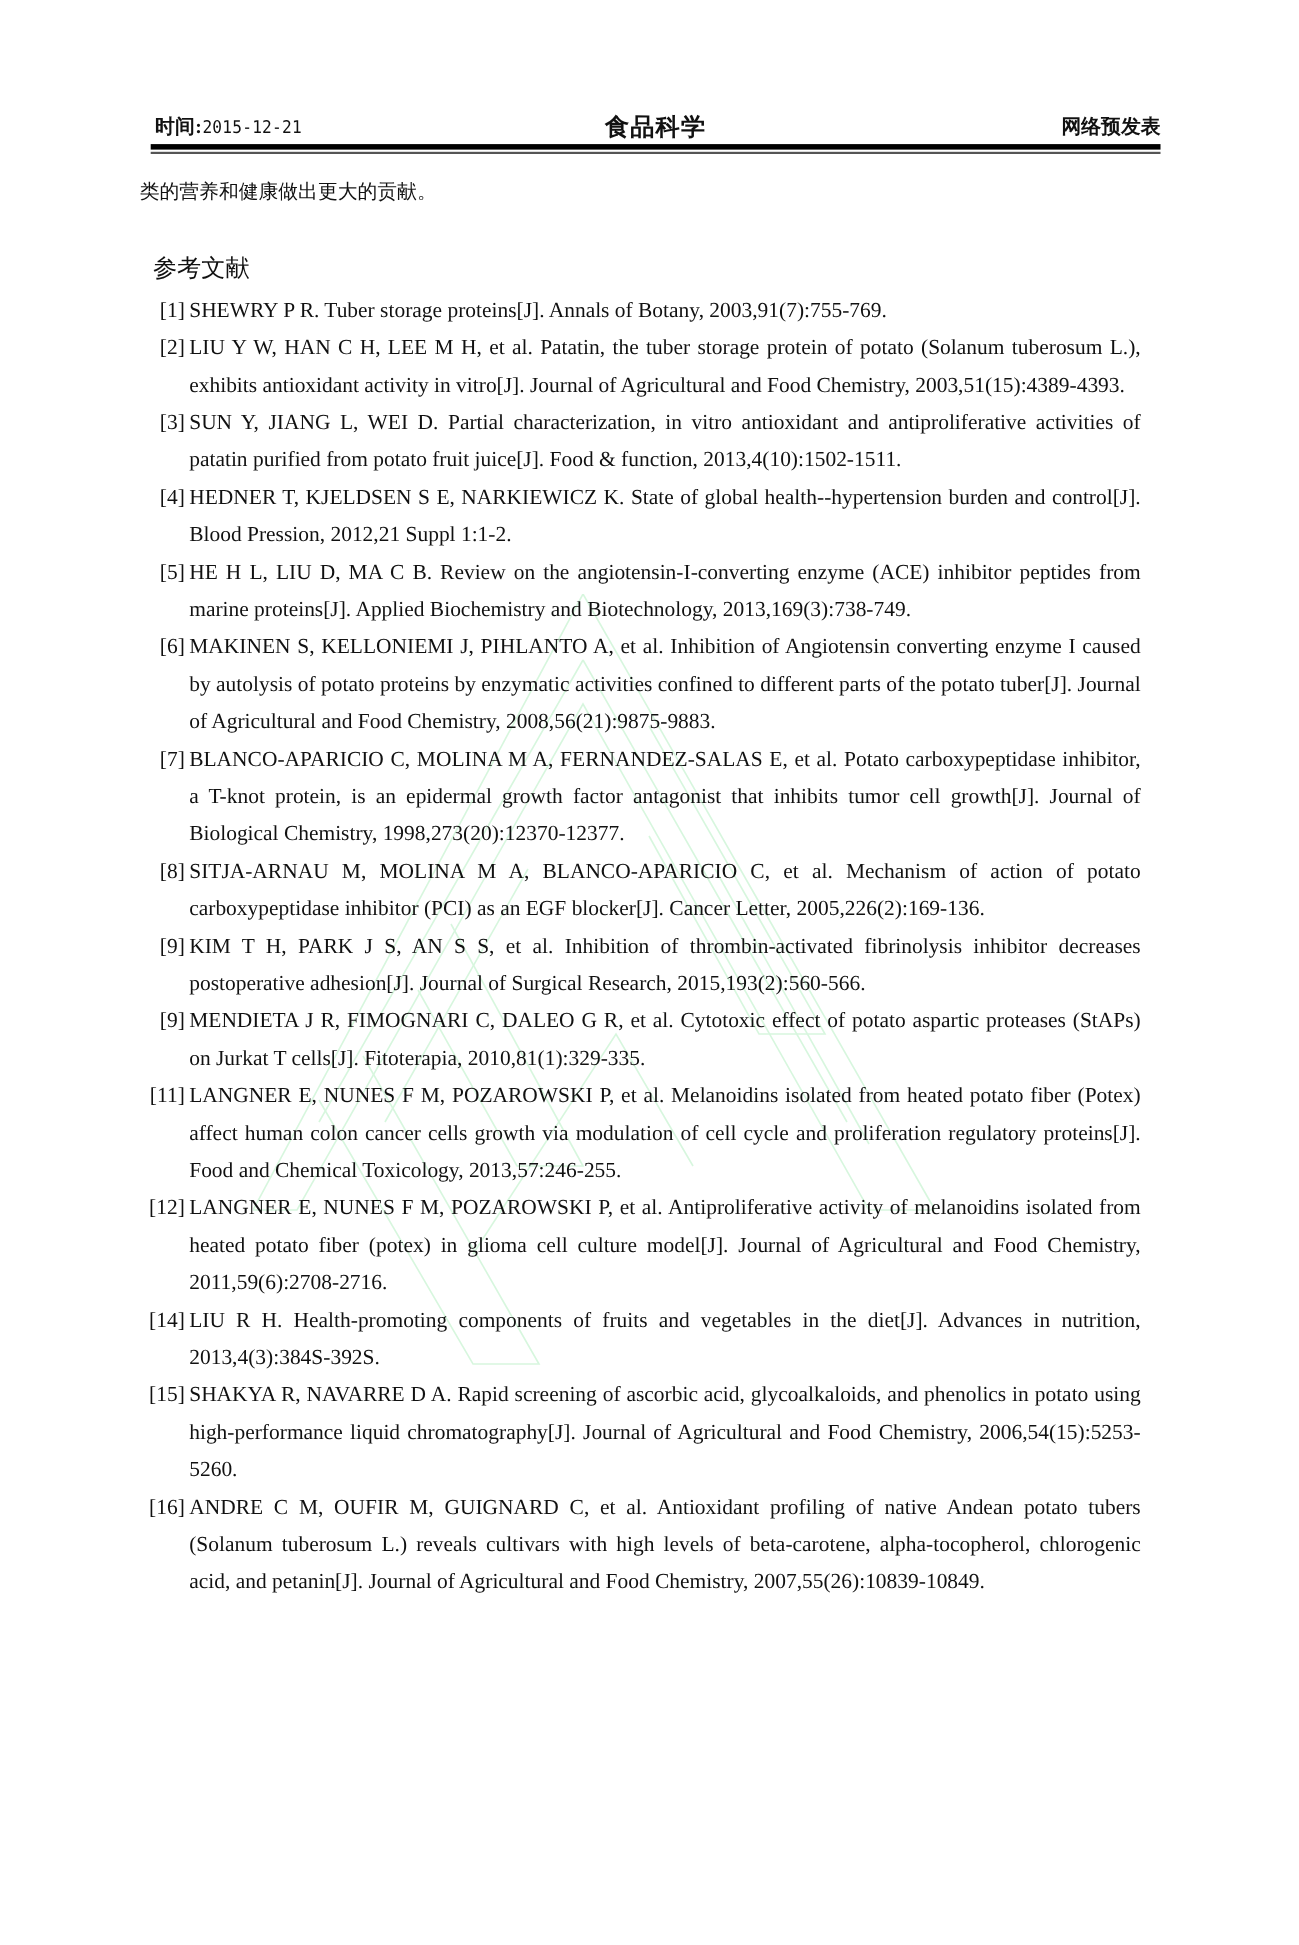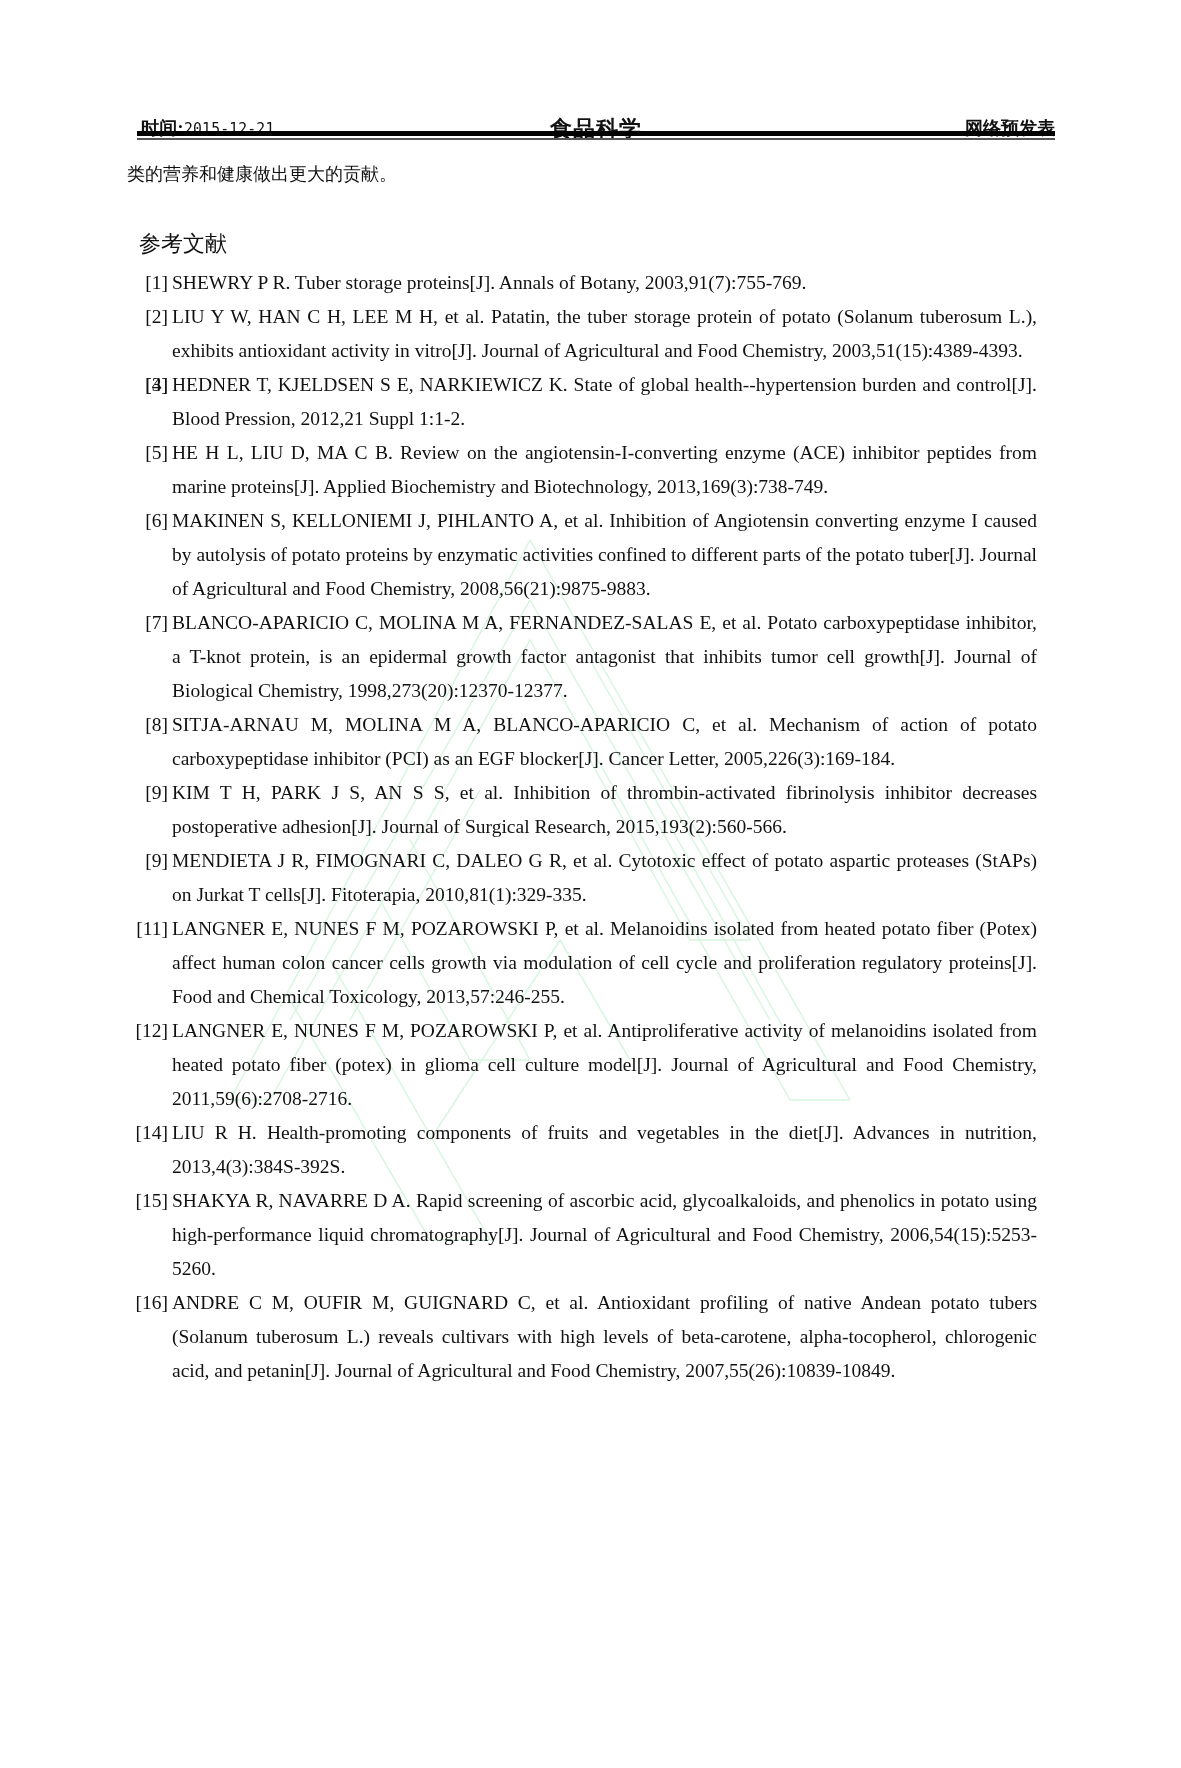--- a/index.html
+++ b/index.html
@@ -1,18 +1,18 @@
 <!DOCTYPE html>
 <html><head>
 <meta charset="utf-8">
 <style>
   html, body { margin: 0; padding: 0; background: #ffffff; }
   body { width: 1181px; height: 1768px; position: relative; overflow: hidden;
          font-family: "Liberation Serif", "DejaVu Serif", serif; color: #111; }
-  .header { position: absolute; left: 137px; top: 116px; width: 918px; height: 24px; }
+  .header { position: absolute; left: 137px; top: 103px; width: 918px; height: 24px; }
   .hdr-left { position: absolute; left: 4px; top: 0; font-size: 18px; font-weight: bold; letter-spacing: 0.2px; }
   .hdr-left .date { font-weight: normal; font-family: "DejaVu Sans Mono", "Liberation Mono", monospace; font-size: 16px; transform: scaleX(0.92); display: inline-block; transform-origin: left; }
   .hdr-center { position: absolute; left: 0; right: 0; top: -2px; text-align: center; font-family: Liberation Mono, monospace; font-weight: bold; font-size: 22px; letter-spacing: 1px; }
   .hdr-right { position: absolute; right: 0; top: 0; font-size: 18px; font-weight: bold; text-align: center; }
   .rule-thick { position: absolute; left: 137px; top: 131px; width: 918px; height: 5px; background: #000; }
   .rule-thin { position: absolute; left: 137px; top: 138px; width: 918px; height: 2px; background: #555; }
 
   .content { position: absolute; left: 127px; top: 162px; width: 910px; }
   .cont-text { font-size: 18px; line-height: 24px; height: 24px; margin: 0; }
   .refs-title { font-size: 22px; margin: 46px 0 0 12px; line-height: 24px; height: 24px; }
@@ -45,26 +45,26 @@
       <path d="M200 600 L330 400 L400 520"></path>
     </g>
 </svg>
 
 <div class="content">
   <p class="cont-text">类的营养和健康做出更大的贡献。</p>
   <h3 class="refs-title" style="font-weight:normal">参考文献</h3>
   <ol class="ref-list" id="ref-list">
       <li class="ref"><span class="num">[1]</span><span>SHEWRY P R. Tuber storage proteins[J]. Annals of Botany, 2003,91(7):755-769.</span></li>
       <li class="ref"><span class="num">[2]</span><span>LIU Y W, HAN C H, LEE M H, et al. Patatin, the tuber storage protein of potato (Solanum tuberosum L.), exhibits antioxidant activity in vitro[J]. Journal of Agricultural and Food Chemistry, 2003,51(15):4389-4393.</span></li>
-      <li class="ref"><span class="num">[3]</span></li>
+      <li class="ref"><span class="num">[3]</span><span>SUN Y, JIANG L, WEI D. Partial characterization, in vitro antioxidant and antiproliferative activities of patatin purified from potato fruit juice[J]. Food &amp; function, 2013,4(10):1502-1511.</span></li>
       <li class="ref"><span class="num">[4]</span><span>HEDNER T, KJELDSEN S E, NARKIEWICZ K. State of global health--hypertension burden and control[J]. Blood Pression, 2012,21 Suppl 1:1-2.</span></li>
       <li class="ref"><span class="num">[5]</span><span>HE H L, LIU D, MA C B. Review on the angiotensin-I-converting enzyme (ACE) inhibitor peptides from marine proteins[J]. Applied Biochemistry and Biotechnology, 2013,169(3):738-749.</span></li>
       <li class="ref"><span class="num">[6]</span><span>MAKINEN S, KELLONIEMI J, PIHLANTO A, et al. Inhibition of Angiotensin converting enzyme I caused by autolysis of potato proteins by enzymatic activities confined to different parts of the potato tuber[J]. Journal of Agricultural and Food Chemistry, 2008,56(21):9875-9883.</span></li>
       <li class="ref"><span class="num">[7]</span><span>BLANCO-APARICIO C, MOLINA M A, FERNANDEZ-SALAS E, et al. Potato carboxypeptidase inhibitor, a T-knot protein, is an epidermal growth factor antagonist that inhibits tumor cell growth[J]. Journal of Biological Chemistry, 1998,273(20):12370-12377.</span></li>
-      <li class="ref"><span class="num">[8]</span><span>SITJA-ARNAU M, MOLINA M A, BLANCO-APARICIO C, et al. Mechanism of action of potato carboxypeptidase inhibitor (PCI) as an EGF blocker[J]. Cancer Letter, 2005,226(3):169-184.</span></li>
+      <li class="ref"><span class="num">[8]</span><span>SITJA-ARNAU M, MOLINA M A, BLANCO-APARICIO C, et al. Mechanism of action of potato carboxypeptidase inhibitor (PCI) as an EGF blocker[J]. Cancer Letter, 2005,226(2):169-136.</span></li>
       <li class="ref"><span class="num">[9]</span><span>KIM T H, PARK J S, AN S S, et al. Inhibition of thrombin-activated fibrinolysis inhibitor decreases postoperative adhesion[J]. Journal of Surgical Research, 2015,193(2):560-566.</span></li>
       <li class="ref"><span class="num">[9]</span><span>MENDIETA J R, FIMOGNARI C, DALEO G R, et al. Cytotoxic effect of potato aspartic proteases (StAPs) on Jurkat T cells[J]. Fitoterapia, 2010,81(1):329-335.</span></li>
       <li class="ref"><span class="num">[11]</span><span>LANGNER E, NUNES F M, POZAROWSKI P, et al. Melanoidins isolated from heated potato fiber (Potex) affect human colon cancer cells growth via modulation of cell cycle and proliferation regulatory proteins[J]. Food and Chemical Toxicology, 2013,57:246-255.</span></li>
       <li class="ref"><span class="num">[12]</span><span>LANGNER E, NUNES F M, POZAROWSKI P, et al. Antiproliferative activity of melanoidins isolated from heated potato fiber (potex) in glioma cell culture model[J]. Journal of Agricultural and Food Chemistry, 2011,59(6):2708-2716.</span></li>
       <li class="ref"><span class="num">[14]</span><span>LIU R H. Health-promoting components of fruits and vegetables in the diet[J]. Advances in nutrition, 2013,4(3):384S-392S.</span></li>
       <li class="ref"><span class="num">[15]</span><span>SHAKYA R, NAVARRE D A. Rapid screening of ascorbic acid, glycoalkaloids, and phenolics in potato using high-performance liquid chromatography[J]. Journal of Agricultural and Food Chemistry, 2006,54(15):5253-5260.</span></li>
       <li class="ref"><span class="num">[16]</span><span>ANDRE C M, OUFIR M, GUIGNARD C, et al. Antioxidant profiling of native Andean potato tubers (Solanum tuberosum L.) reveals cultivars with high levels of beta-carotene, alpha-tocopherol, chlorogenic acid, and petanin[J]. Journal of Agricultural and Food Chemistry, 2007,55(26):10839-10849.</span></li>
     </ol>
 </div>
 

